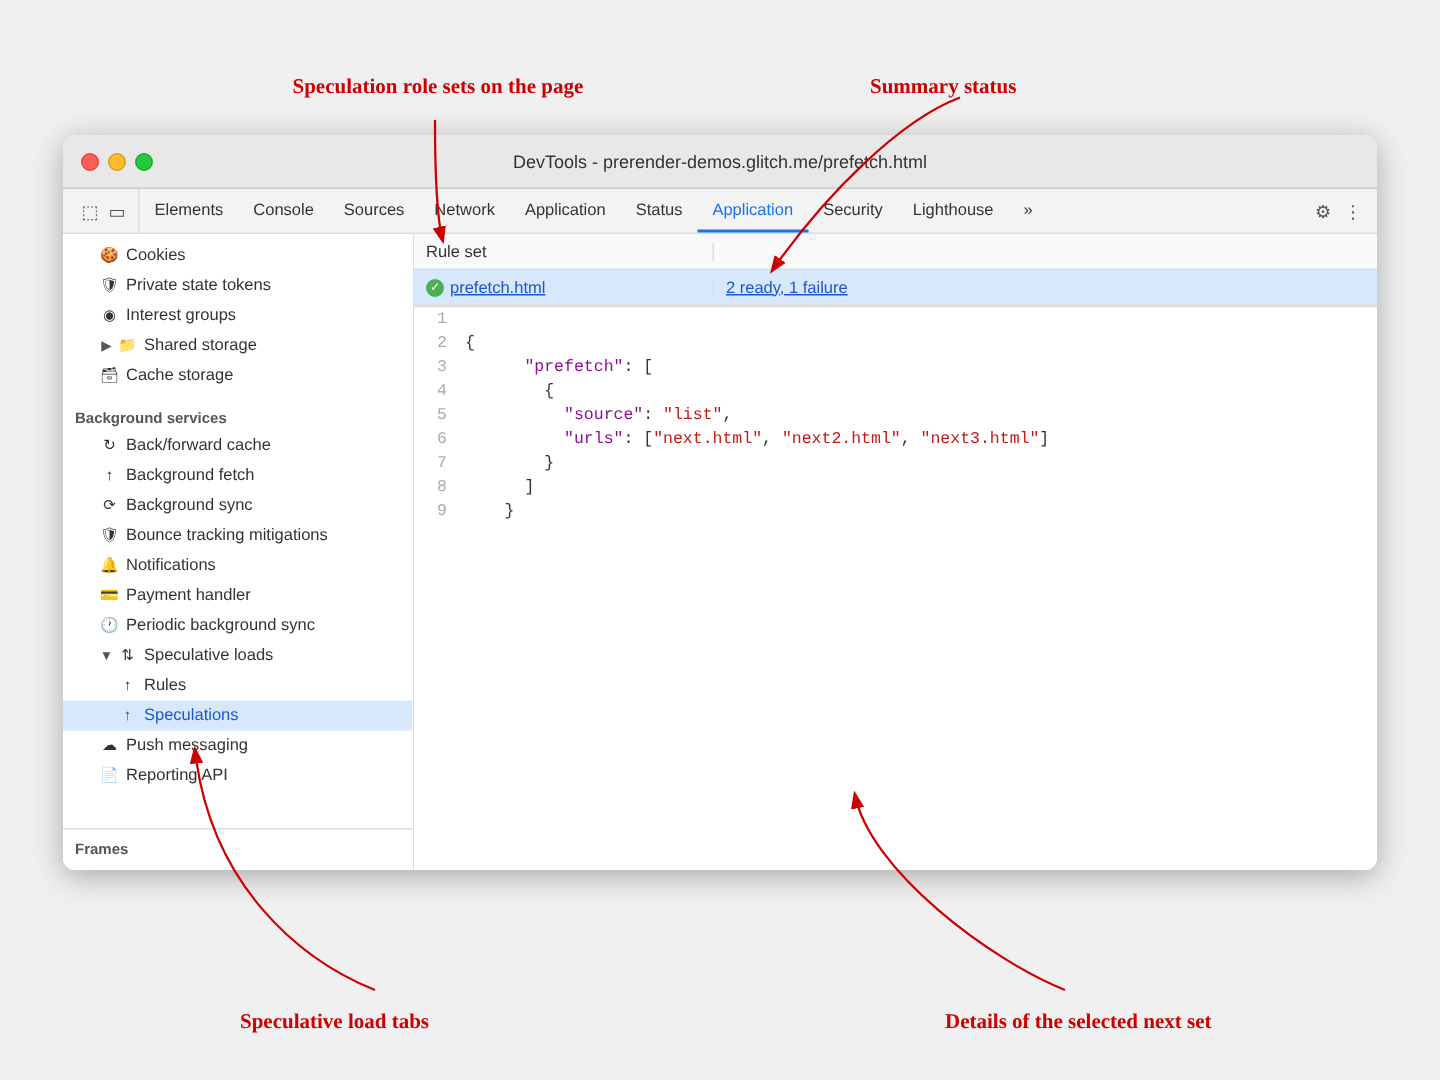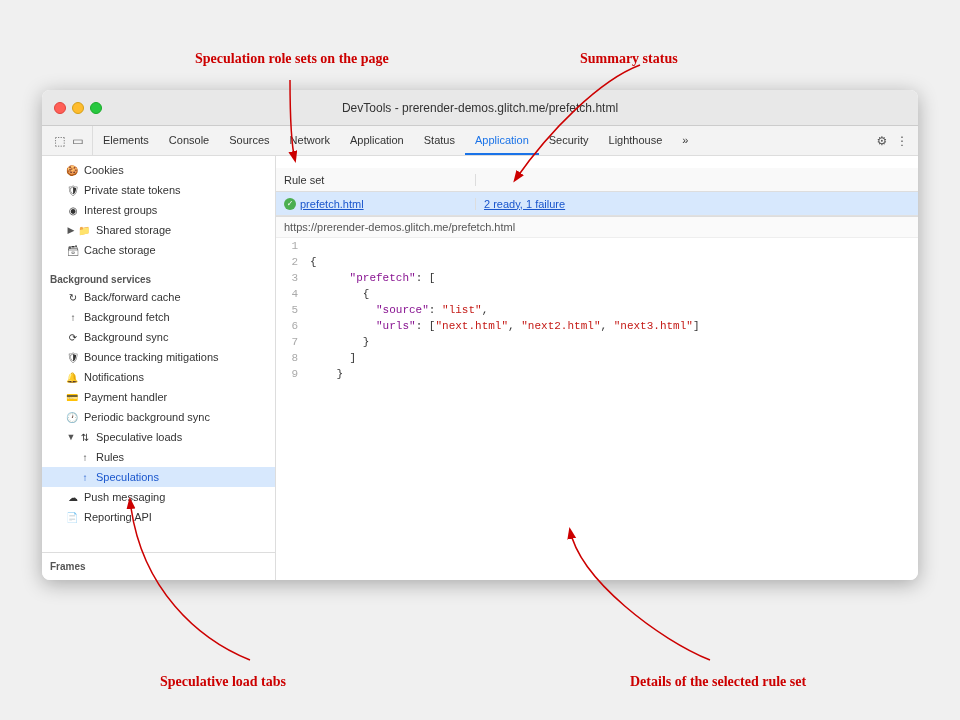--- a/index.html
+++ b/index.html
@@ -200,21 +200,20 @@
 
     .rule-table-header {
       display: flex;
       background: #f9f9f9;
       border-bottom: 1px solid #ddd;
       height: 24px;
       align-items: center;
       font-size: 11px;
       color: #333;
       font-weight: 500;
-      margin-top: 12px;
     }
 
     .rule-col-ruleset {
       width: 200px;
       padding: 0 8px;
       border-right: 1px solid #ddd;
     }
 
     .rule-col-status {
       padding: 0 8px;
@@ -473,21 +472,20 @@
         </div>
         <div class="rule-row">
           <div class="rule-row-ruleset">
             <span class="rule-icon">✓</span>
             <span class="rule-link">prefetch.html</span>
           </div>
           <div class="rule-row-status">2 ready, 1 failure</div>
         </div>
       </div>
 
-      <div class="url-bar">https://prerender-demos.glitch.me/prefetch.html</div>
 
       <div class="code-area">
         <div class="code-line">
           <span class="line-num">1</span>
           <span class="line-content"></span>
         </div>
         <div class="code-line">
           <span class="line-num">2</span>
           <span class="line-content"><span class="punc">    {</span></span>
         </div>
@@ -549,14 +547,14 @@
 
 <div class="annotation" style="top: 22px; left: 580px;">
   <span>Summary status</span>
 </div>
 
 <div class="annotation" style="top: 645px; left: 160px;">
   <span>Speculative load tabs</span>
 </div>
 
 <div class="annotation" style="top: 645px; left: 630px;">
-  <span>Details of the selected rule set</span>
+  <span>Details of the selected next set</span>
 </div>
 
 </body></html>

